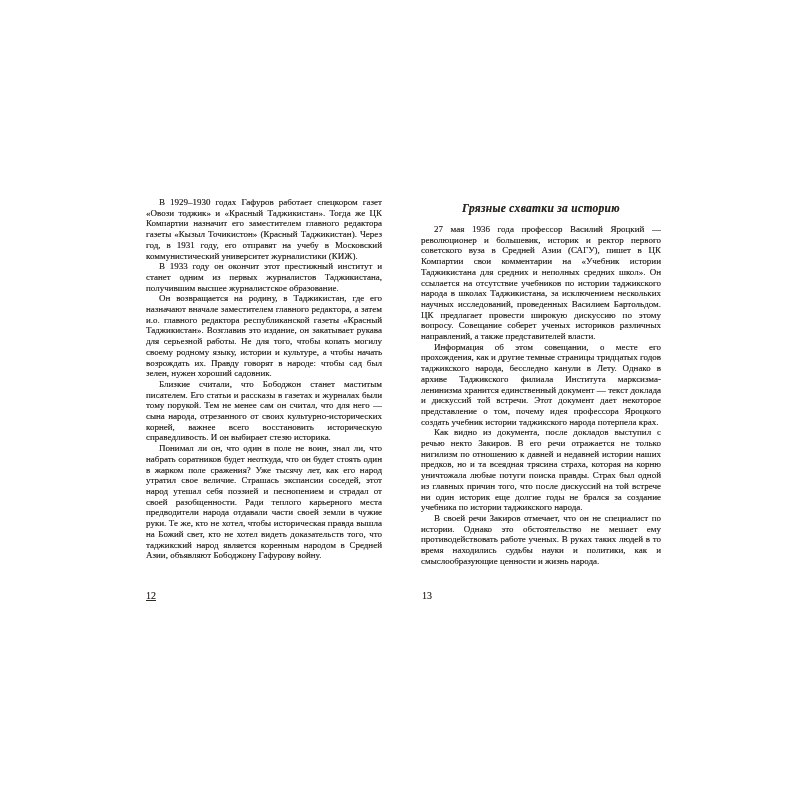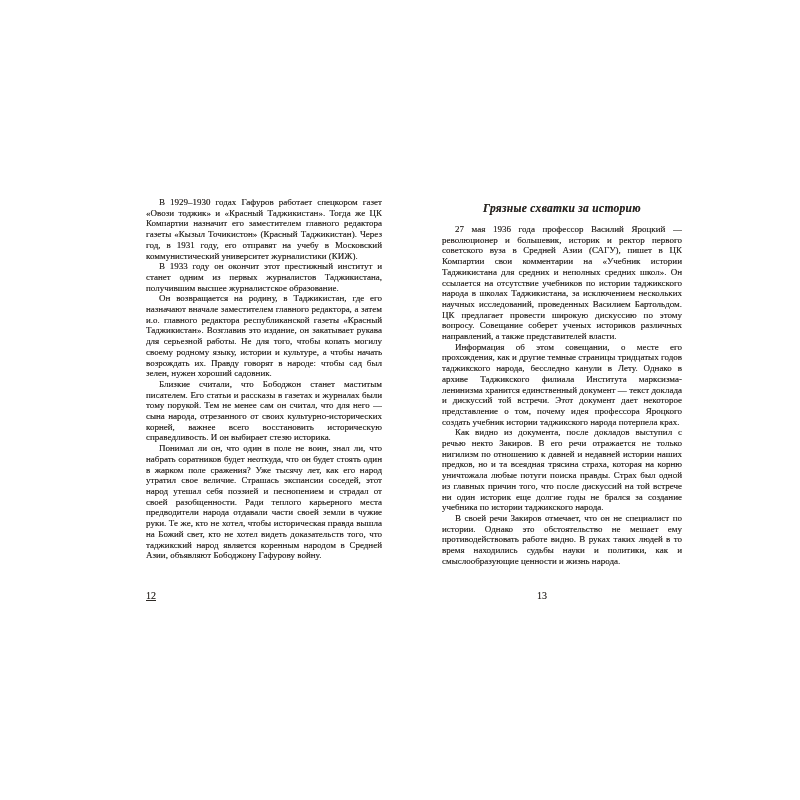--- a/index.html
+++ b/index.html
@@ -19,21 +19,21 @@
     left: 0; top: 0;
     width: 800px;
     height: 736px;
     background: #ffffff;
   }
   .col {
     position: absolute;
     color: #2e2a26;
   }
   .left-col  { left: 146px; top: 197px; width: 236px; }
-  .right-col { left: 442px; top: 197px; width: 240px; }
+  .right-col { left: 421px; top: 197px; width: 240px; }
   .para {
     margin: 0;
     font-size: 9px;
     line-height: 10.7px;
     text-align: justify;
     text-indent: 13px;
     color: #2e2a26;
     text-shadow: 0 0 0.35px rgba(46, 42, 38, 0.65);
   }
   .chapter-heading {
@@ -49,21 +49,21 @@
   }
   .page-num {
     position: absolute;
     top: 590px;
     font-size: 10px;
     line-height: 12px;
     color: #2e2a26;
     text-shadow: 0 0 0.35px rgba(46, 42, 38, 0.6);
   }
   .page-num-left  { left: 146px; width: 236px; text-align: left; text-decoration: underline; }
-  .page-num-right { left: 422px; width: 240px; text-align: center; }
+  .page-num-right { left: 422px; width: 240px; text-align: left; }
 </style>
 </head>
 <body>
 
 <div class="spread">
 
   <div class="col left-col">
     <div>
         <p class="para">В 1929–1930 годах Гафуров работает спецкором газет «Овози тоджик» и «Красный Таджикистан». Тогда же ЦК Компартии назначит его заместителем главного редактора газеты «Кызыл Точикистон» (Красный Таджикистан). Через год, в 1931 году, его отправят на учебу в Московский коммунистический университет журналистики (КИЖ).</p>
         <p class="para">В 1933 году он окончит этот престижный институт и станет одним из первых журналистов Таджикистана, получившим высшее журналистское образование.</p>
@@ -72,21 +72,21 @@
         <p class="para">Понимал ли он, что один в поле не воин, знал ли, что набрать соратников будет неоткуда, что он будет стоять один в жарком поле сражения? Уже тысячу лет, как его народ утратил свое величие. Страшась экспансии соседей, этот народ утешал себя поэзией и песнопением и страдал от своей разобщенности. Ради теплого карьерного места предводители народа отдавали части своей земли в чужие руки. Те же, кто не хотел, чтобы историческая правда вышла на Божий свет, кто не хотел видеть доказательств того, что таджикский народ является коренным народом в Средней Азии, объявляют Бободжону Гафурову войну.</p>
       </div>
   </div>
 
   <div class="col right-col">
     <h2 class="chapter-heading">Грязные схватки за историю</h2>
     <div>
         <p class="para">27 мая 1936 года профессор Василий Яроцкий — революционер и большевик, историк и ректор первого советского вуза в Средней Азии (САГУ), пишет в ЦК Компартии свои комментарии на «Учебник истории Таджикистана для средних и неполных средних школ». Он ссылается на отсутствие учебников по истории таджикского народа в школах Таджикистана, за исключением нескольких научных исследований, проведенных Василием Бартольдом. ЦК предлагает провести широкую дискуссию по этому вопросу. Совещание соберет ученых историков различных направлений, а также представителей власти.</p>
         <p class="para">Информация об этом совещании, о месте его прохождения, как и другие темные страницы тридцатых годов таджикского народа, бесследно канули в Лету. Однако в архиве Таджикского филиала Института марксизма-ленинизма хранится единственный документ — текст доклада и дискуссий той встречи. Этот документ дает некоторое представление о том, почему идея профессора Яроцкого создать учебник истории таджикского народа потерпела крах.</p>
         <p class="para">Как видно из документа, после докладов выступил с речью некто Закиров. В его речи отражается не только нигилизм по отношению к давней и недавней истории наших предков, но и та всеядная трясина страха, которая на корню уничтожала любые потуги поиска правды. Страх был одной из главных причин того, что после дискуссий на той встрече ни один историк еще долгие годы не брался за создание учебника по истории таджикского народа.</p>
-        <p class="para">В своей речи Закиров отмечает, что он не специалист по истории. Однако это обстоятельство не мешает ему противодействовать работе видно. В руках таких людей в то время находились судьбы науки и политики, как и смыслообразующие ценности и жизнь народа.</p>
+        <p class="para">В своей речи Закиров отмечает, что он не специалист по истории. Однако это обстоятельство не мешает ему противодействовать работе ученых. В руках таких людей в то время находились судьбы науки и политики, как и смыслообразующие ценности и жизнь народа.</p>
       </div>
   </div>
 
   <div class="page-num page-num-left">12</div>
 
   <div class="page-num page-num-right">13</div>
 
 </div>
 
 </body></html>

